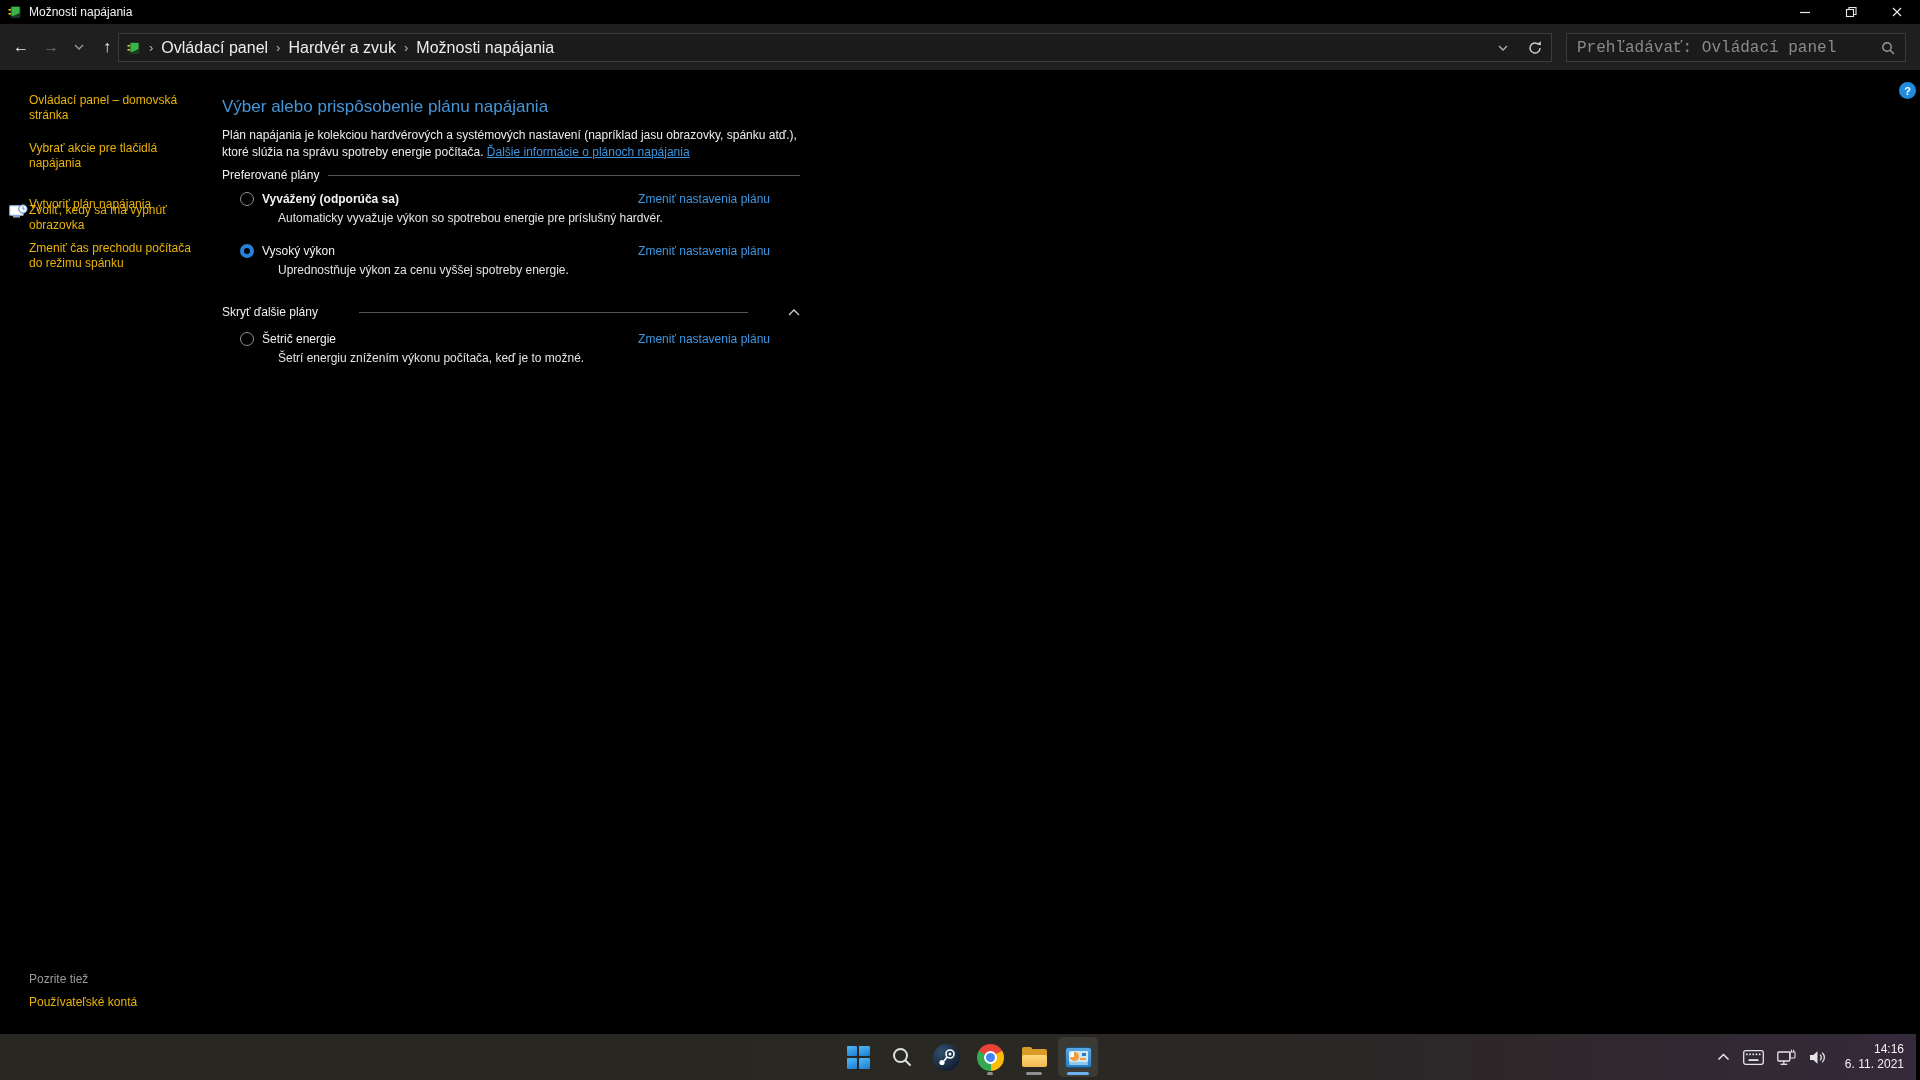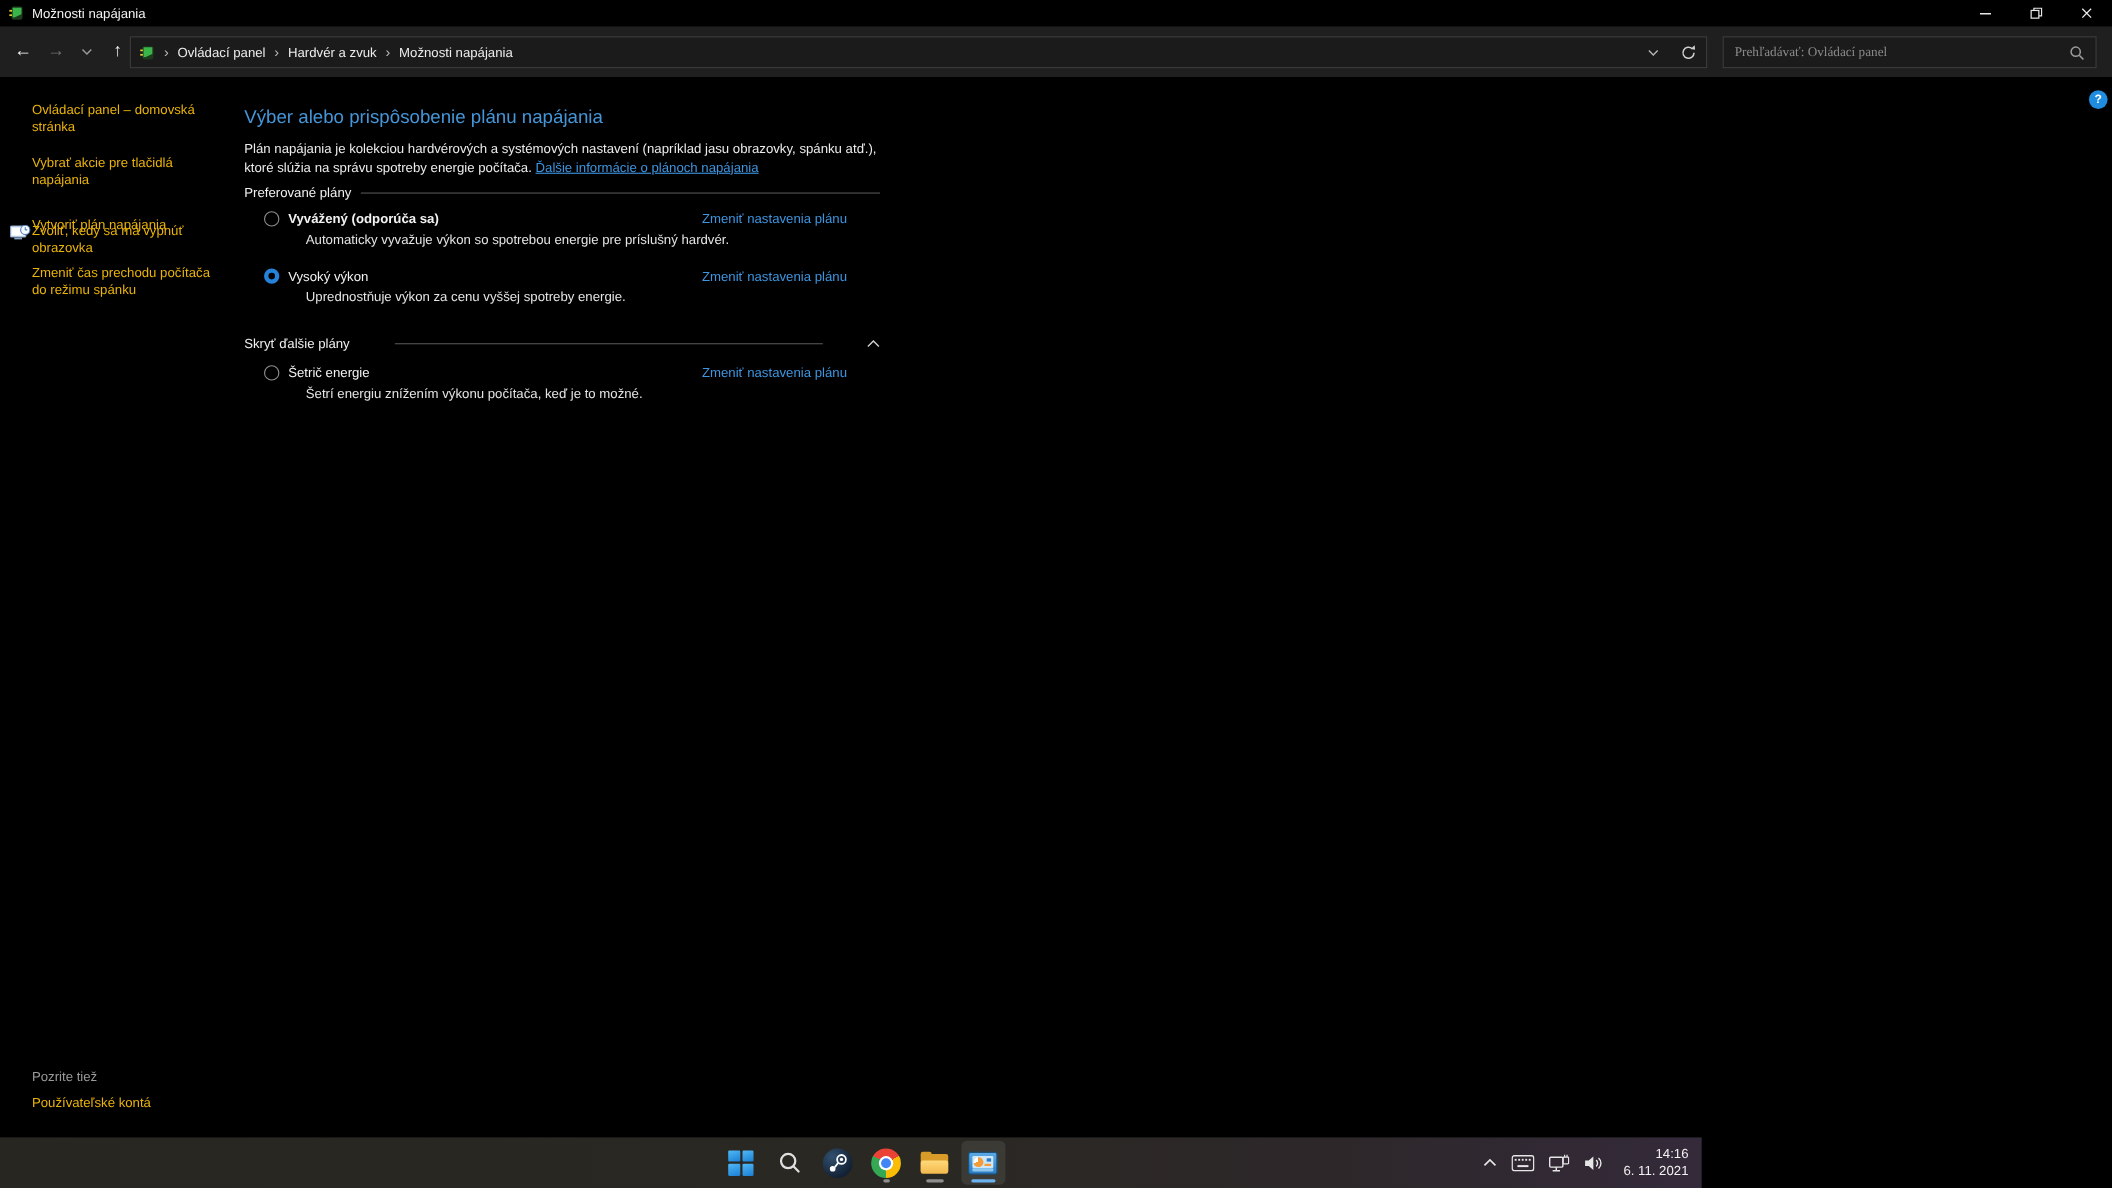--- a/index.html
+++ b/index.html
@@ -27,28 +27,28 @@
   .nav-btns { position:absolute; left:6px; top:0; height:46px; display:flex; align-items:center; }
   .nav-btn { width:30px; height:30px; display:flex; align-items:center; justify-content:center;
     font-size:16px; color:#f0f0f0; }
   .nav-btn.disabled { color:#6f6f6f; }
   .nav-btn.small { width:26px; }
 
   .addressbar { position:absolute; left:118px; top:9px; width:1434px; height:29px;
     background:#1b1b1b; border:1px solid #3c3c3c; display:flex; align-items:center; }
   .addressbar .crumb-icon { margin-left:8px; }
   .crumb-sep { color:#b8b8b8; font-size:13px; padding:0 8px; }
-  .crumb { color:#ececec; font-size:12px; white-space:nowrap; }
+  .crumb { color:#ececec; font-size:16px; white-space:nowrap; }
   .addr-right { margin-left:auto; display:flex; align-items:center; }
   .addr-chevron, .refresh-btn { width:32px; height:27px; display:flex; align-items:center; justify-content:center; }
 
   .searchbox { position:absolute; left:1566px; top:9px; width:340px; height:29px;
     background:#1b1b1b; border:1px solid #3c3c3c; display:flex; align-items:center; }
   .searchbox input { flex:1; background:transparent; border:none; outline:none;
-    color:#dcdcdc; font-family:Liberation Serif, serif; font-size:12px; padding:0 10px; }
+    color:#dcdcdc; font-family:Liberation Mono, monospace; font-size:16px; padding:0 10px; }
   .searchbox input::placeholder { color:#8a8a8a; }
   .searchbox .mag { margin-right:10px; }
 
   
   .content { position:absolute; top:70px; left:0; width:1920px; height:964px; background:#000; }
 
   .help-btn { position:absolute; left:1899px; top:12px; width:17px; height:17px; border-radius:50%;
     background:#1f8ce0; color:#fff; font-size:11px; font-weight:bold;
     display:flex; align-items:center; justify-content:center; }
 
@@ -79,21 +79,21 @@
   .radio { position:absolute; left:18px; top:0; width:14px; height:14px; border-radius:50%;
     border:1px solid #8f8f8f; background:transparent; }
   .radio.checked { border:4.5px solid #2581d9; background:#000; }
   .plan-name { position:absolute; left:40px; top:0; color:#f2f2f2; white-space:nowrap; }
   .plan-name.bold { font-weight:bold; }
   .plan-link { position:absolute; right:30px; top:0; white-space:nowrap; }
   .plan-desc { position:absolute; left:40px; color:#e4e4e4; white-space:nowrap;margin-left:16px; }
   .pd1 { top:141px; } .pd2 { top:193px; } .pd3 { top:281px; }
 
   
-  .taskbar { position:absolute; left:0; top:1034px; width:1547px; height:46px;
+  .taskbar { position:absolute; left:0; top:1034px; width:1916px; height:46px;
     background:linear-gradient(90deg, #272621 0%, #2a2823 55%, #2d2729 78%, #342a3a 100%); }
   .task-center { position:absolute; left:50%; top:3px; transform:translateX(calc(-50% + 10px));
     display:flex; gap:4px; }
   .task-btn { width:40px; height:40px; border-radius:5px; position:relative;
     display:flex; align-items:center; justify-content:center; }
   .task-btn.active { background:#3c3a34; }
   .pill { position:absolute; bottom:2px; left:50%; transform:translateX(-50%); height:3px; border-radius:2px; }
   .pill.gray-s { width:6px; background:#8f8f8f; }
   .pill.gray-l { width:16px; background:#8f8f8f; }
   .pill.blue { width:22px; background:#6cb2ef; }

